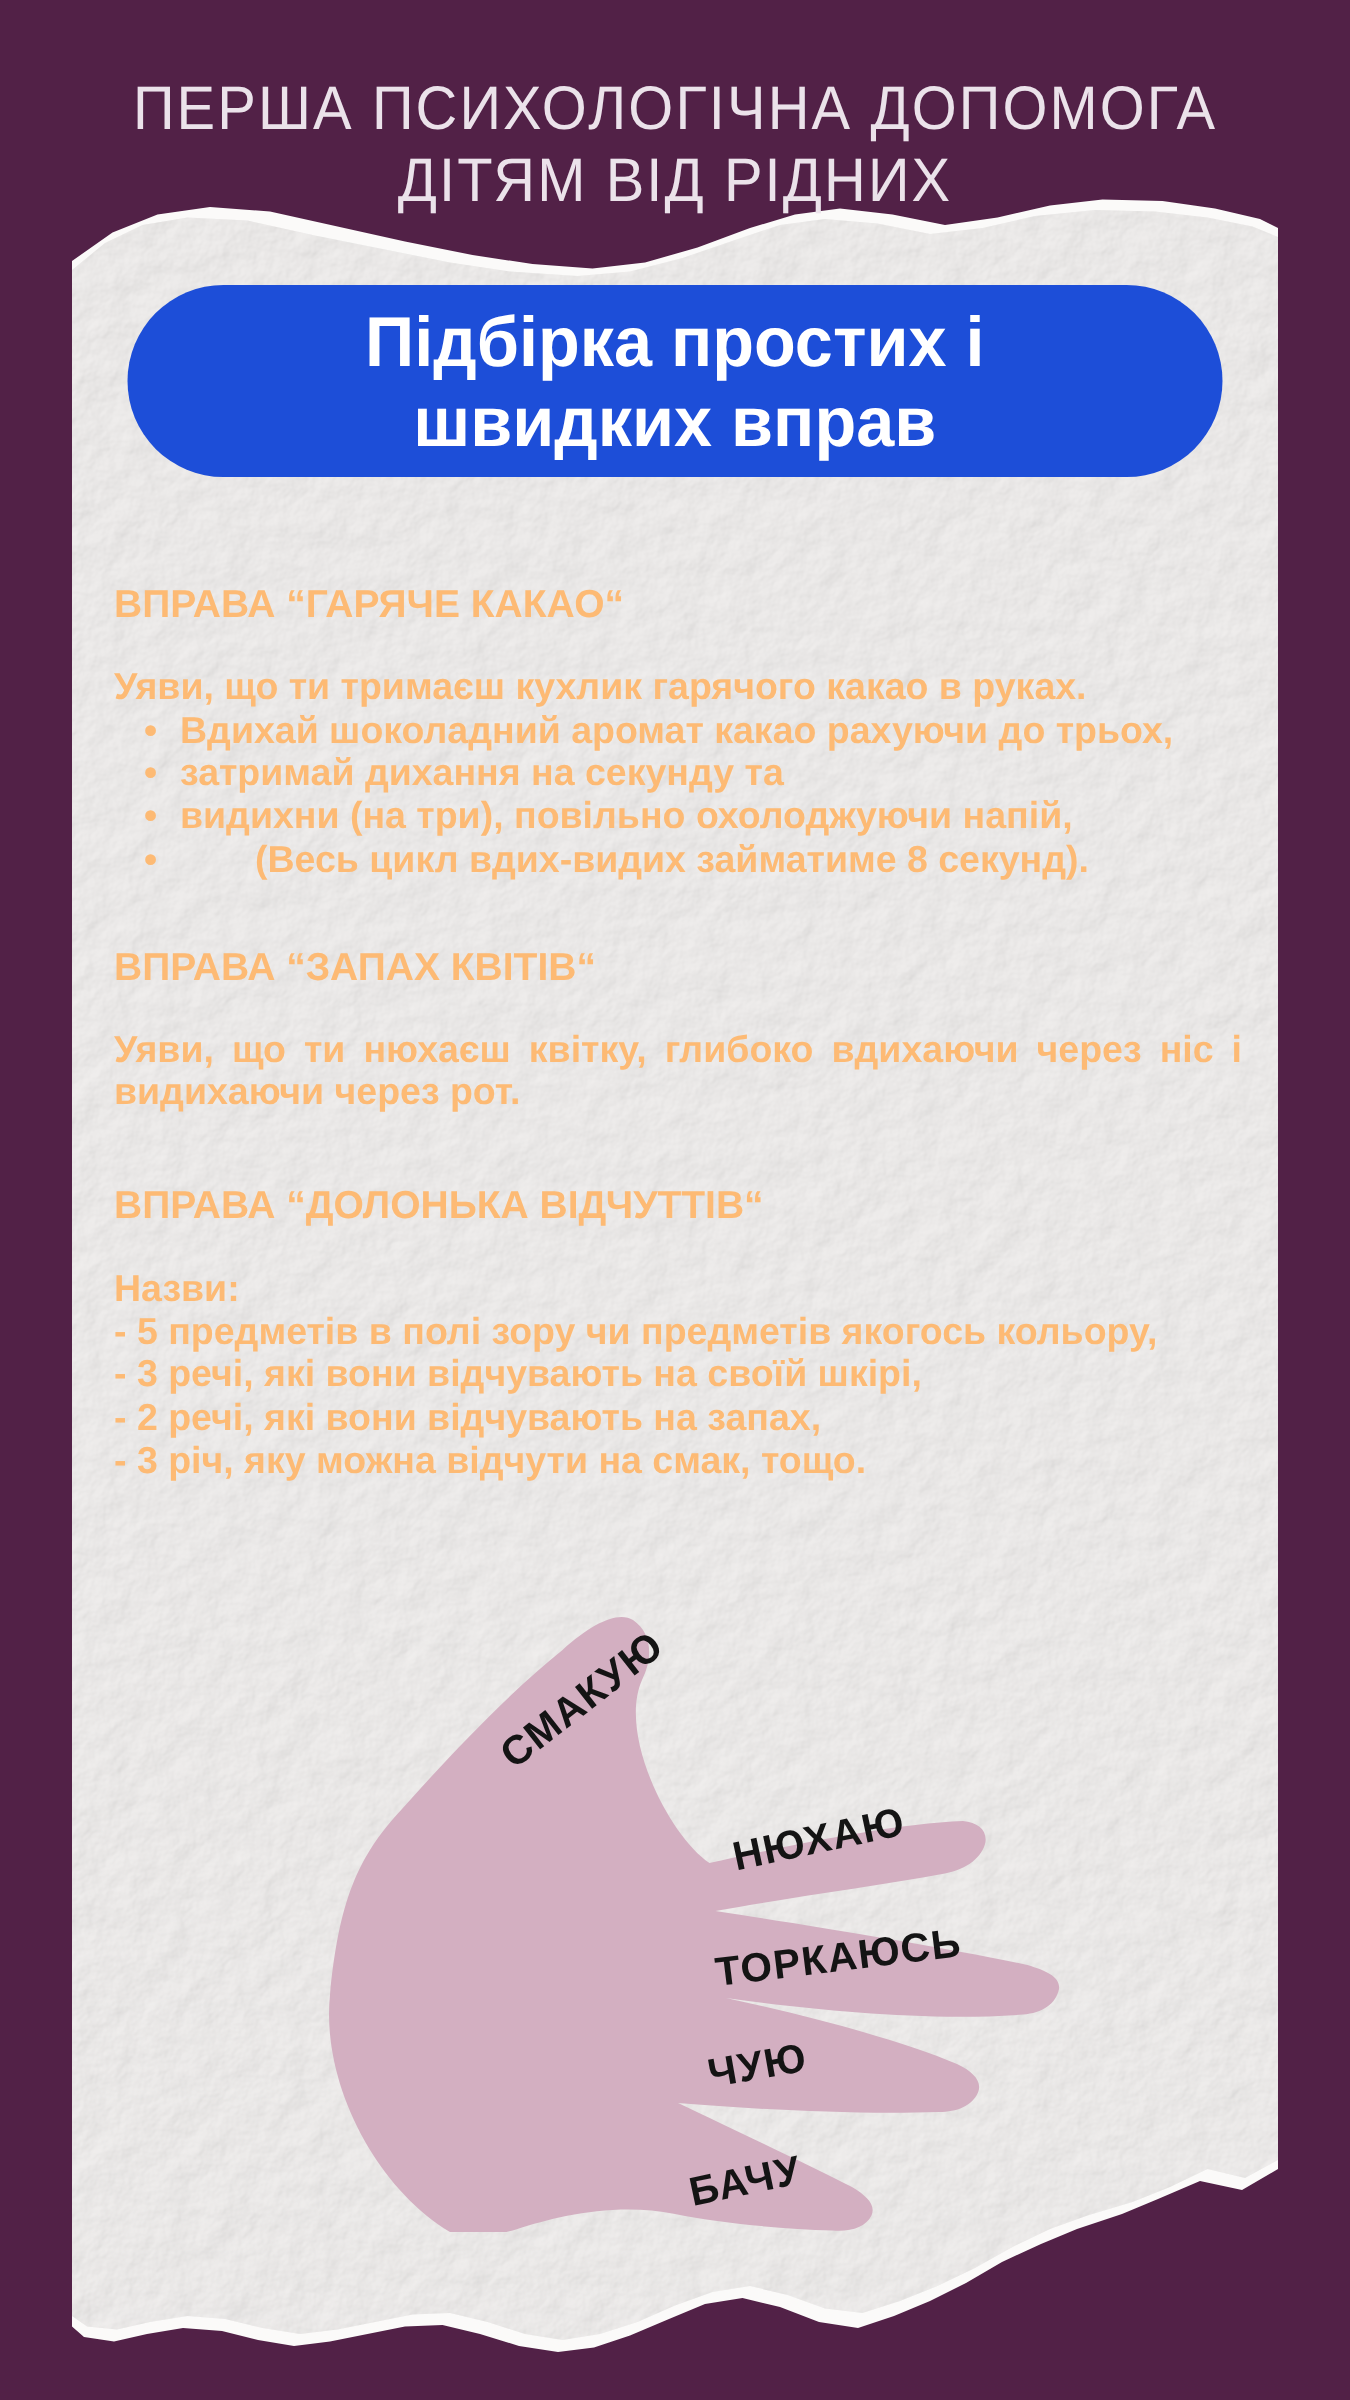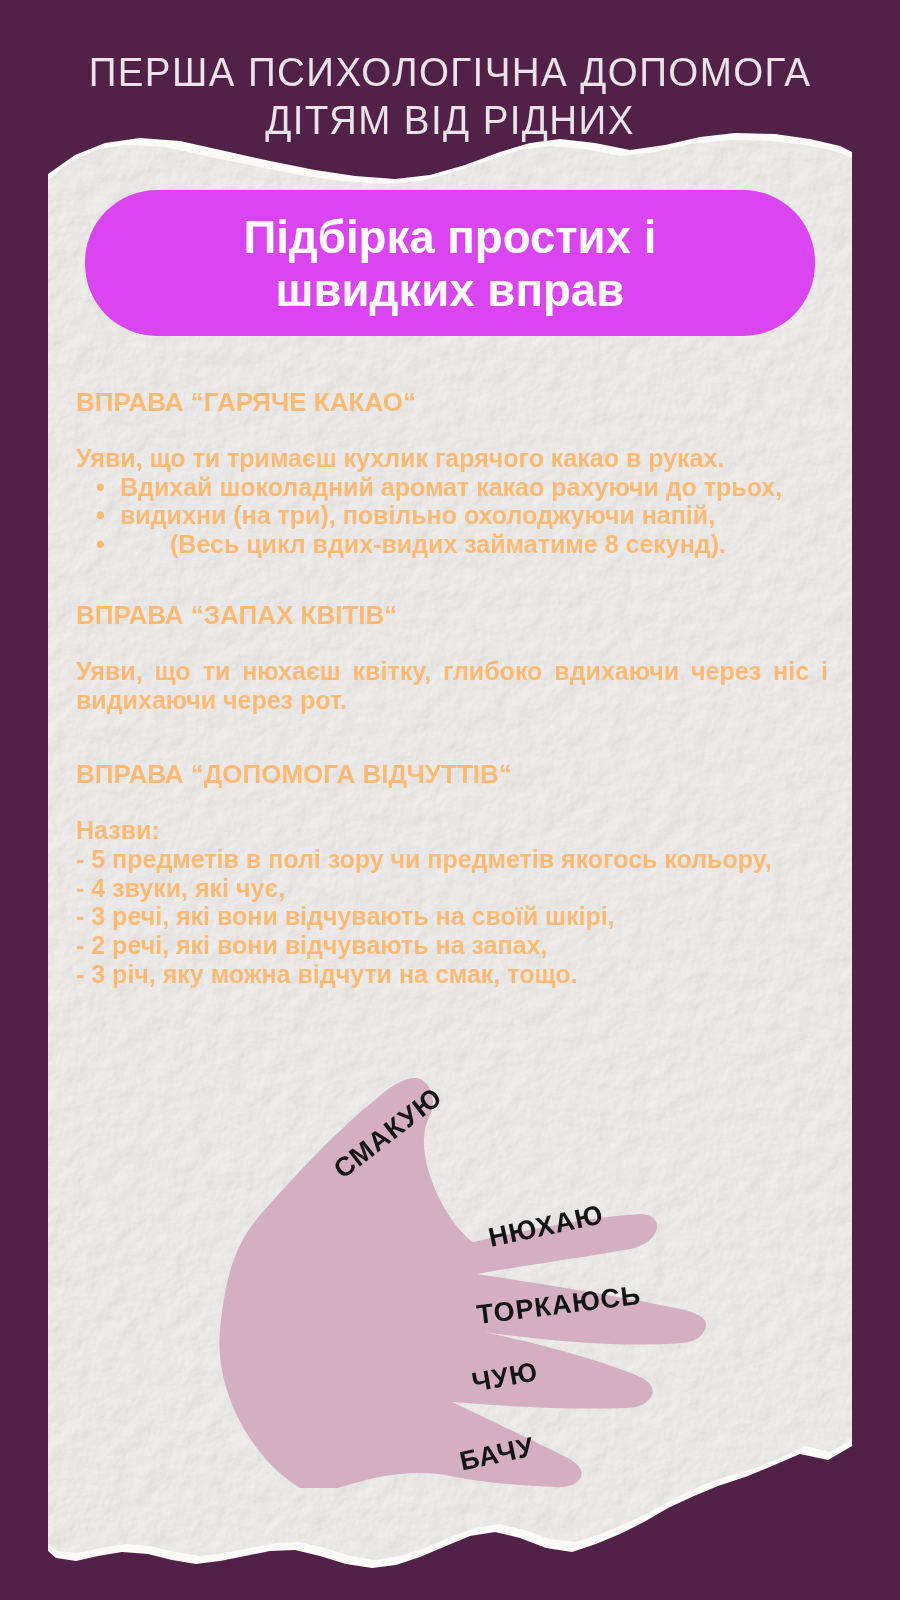--- a/index.html
+++ b/index.html
@@ -17,22 +17,22 @@
     color:#ebe2ea;
     font-size:41px;font-weight:400;letter-spacing:1.5px;
     line-height:1.18;
     transform:scaleX(.94);transform-origin:50% 0;
     z-index:3;
   }
   
   .paper-svg{position:absolute;left:0;top:0;z-index:1;}
   
   .banner{
-    position:absolute;left:85px;top:190px;width:730px;height:146px;
-    background:#d946ef;border-radius:72px;
+    position:absolute;left:85px;top:190px;width:730px;height:128px;
+    background:#1d4ed8;border-radius:72px;
     display:flex;align-items:center;justify-content:center;
     z-index:2;
   }
   .banner-text{
     color:#ffffff;font-size:47px;font-weight:700;line-height:1.13;
     text-align:center;transform:scaleX(.97);
   }
   
   .content{
     position:absolute;left:76px;top:388px;width:752px;
@@ -117,20 +117,21 @@
   <div>
     <p class="sec-title">ВПРАВА “ГАРЯЧЕ КАКАО“</p>
     <p class="intro">Уяви, що ти тримаєш кухлик гарячого какао в руках.</p>
     <div class="bullets">
       <div class="bullet">
         <span class="dot">•</span>
         <span>Вдихай шоколадний аромат какао рахуючи до трьох,</span>
       </div>
       <div class="bullet">
         <span class="dot">•</span>
+        <span>затримай дихання на секунду та</span>
       </div>
       <div class="bullet">
         <span class="dot">•</span>
         <span>видихни (на три), повільно охолоджуючи напій,</span>
       </div>
       <div class="bullet">
         <span class="dot">•</span>
       </div>
     </div>
     <p class="note">(Весь цикл вдих-видих займатиме 8 секунд).</p>
@@ -139,25 +140,24 @@
   <div class="gap-a"></div>
 
   <div>
     <p class="sec-title">ВПРАВА “ЗАПАХ КВІТІВ“</p>
     <p class="intro">Уяви, що ти нюхаєш квітку, глибоко вдихаючи через ніс і видихаючи через рот.</p>
   </div>
 
   <div class="gap-b"></div>
 
   <div>
-    <p class="sec-title">ВПРАВА “ДОПОМОГА ВІДЧУТТІВ“</p>
+    <p class="sec-title">ВПРАВА “ДОЛОНЬКА ВІДЧУТТІВ“</p>
     <p class="intro">Назви:</p>
     <div class="items">
       <p>- 5 предметів в полі зору чи предметів якогось кольору,</p>
-      <p>- 4 звуки, які чує,</p>
       <p>- 3 речі, які вони відчувають на своїй шкірі,</p>
       <p>- 2 речі, які вони відчувають на запах,</p>
       <p>- 3 річ, яку можна відчути на смак, тощо.</p>
     </div>
   </div>
 </div>
 
 <svg class="hand-svg" width="620" height="430" viewBox="0 0 620 430">
   <path fill="#d3afc1" d="
     M150,430

